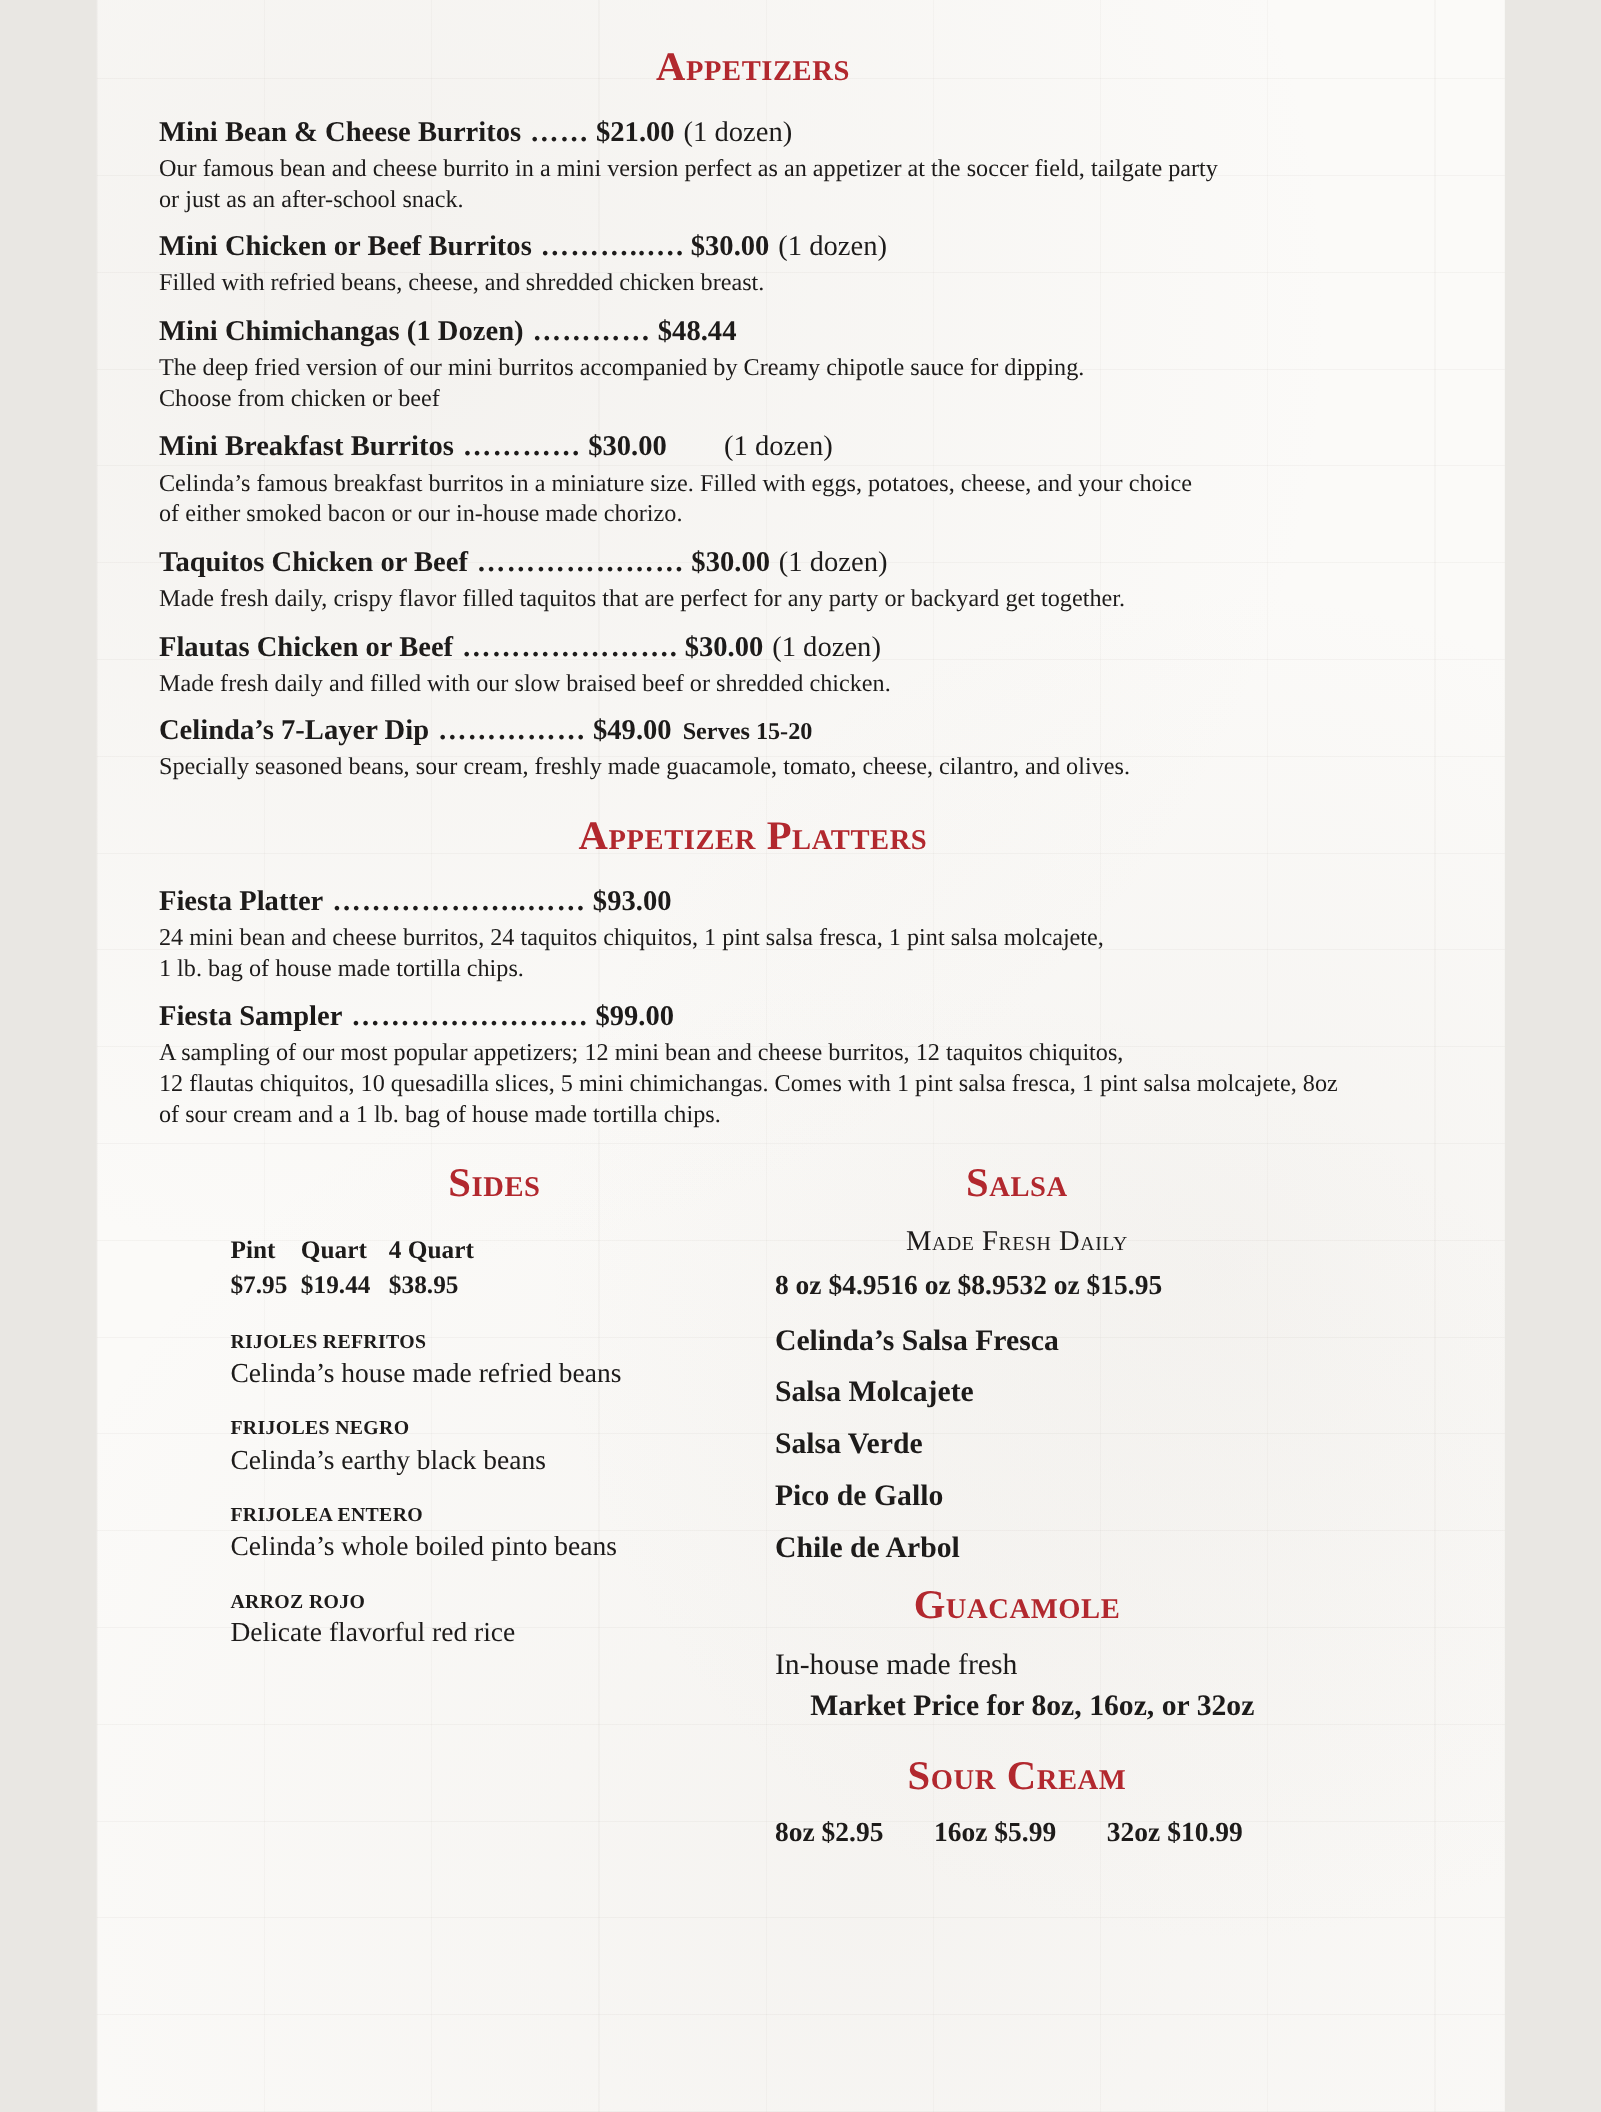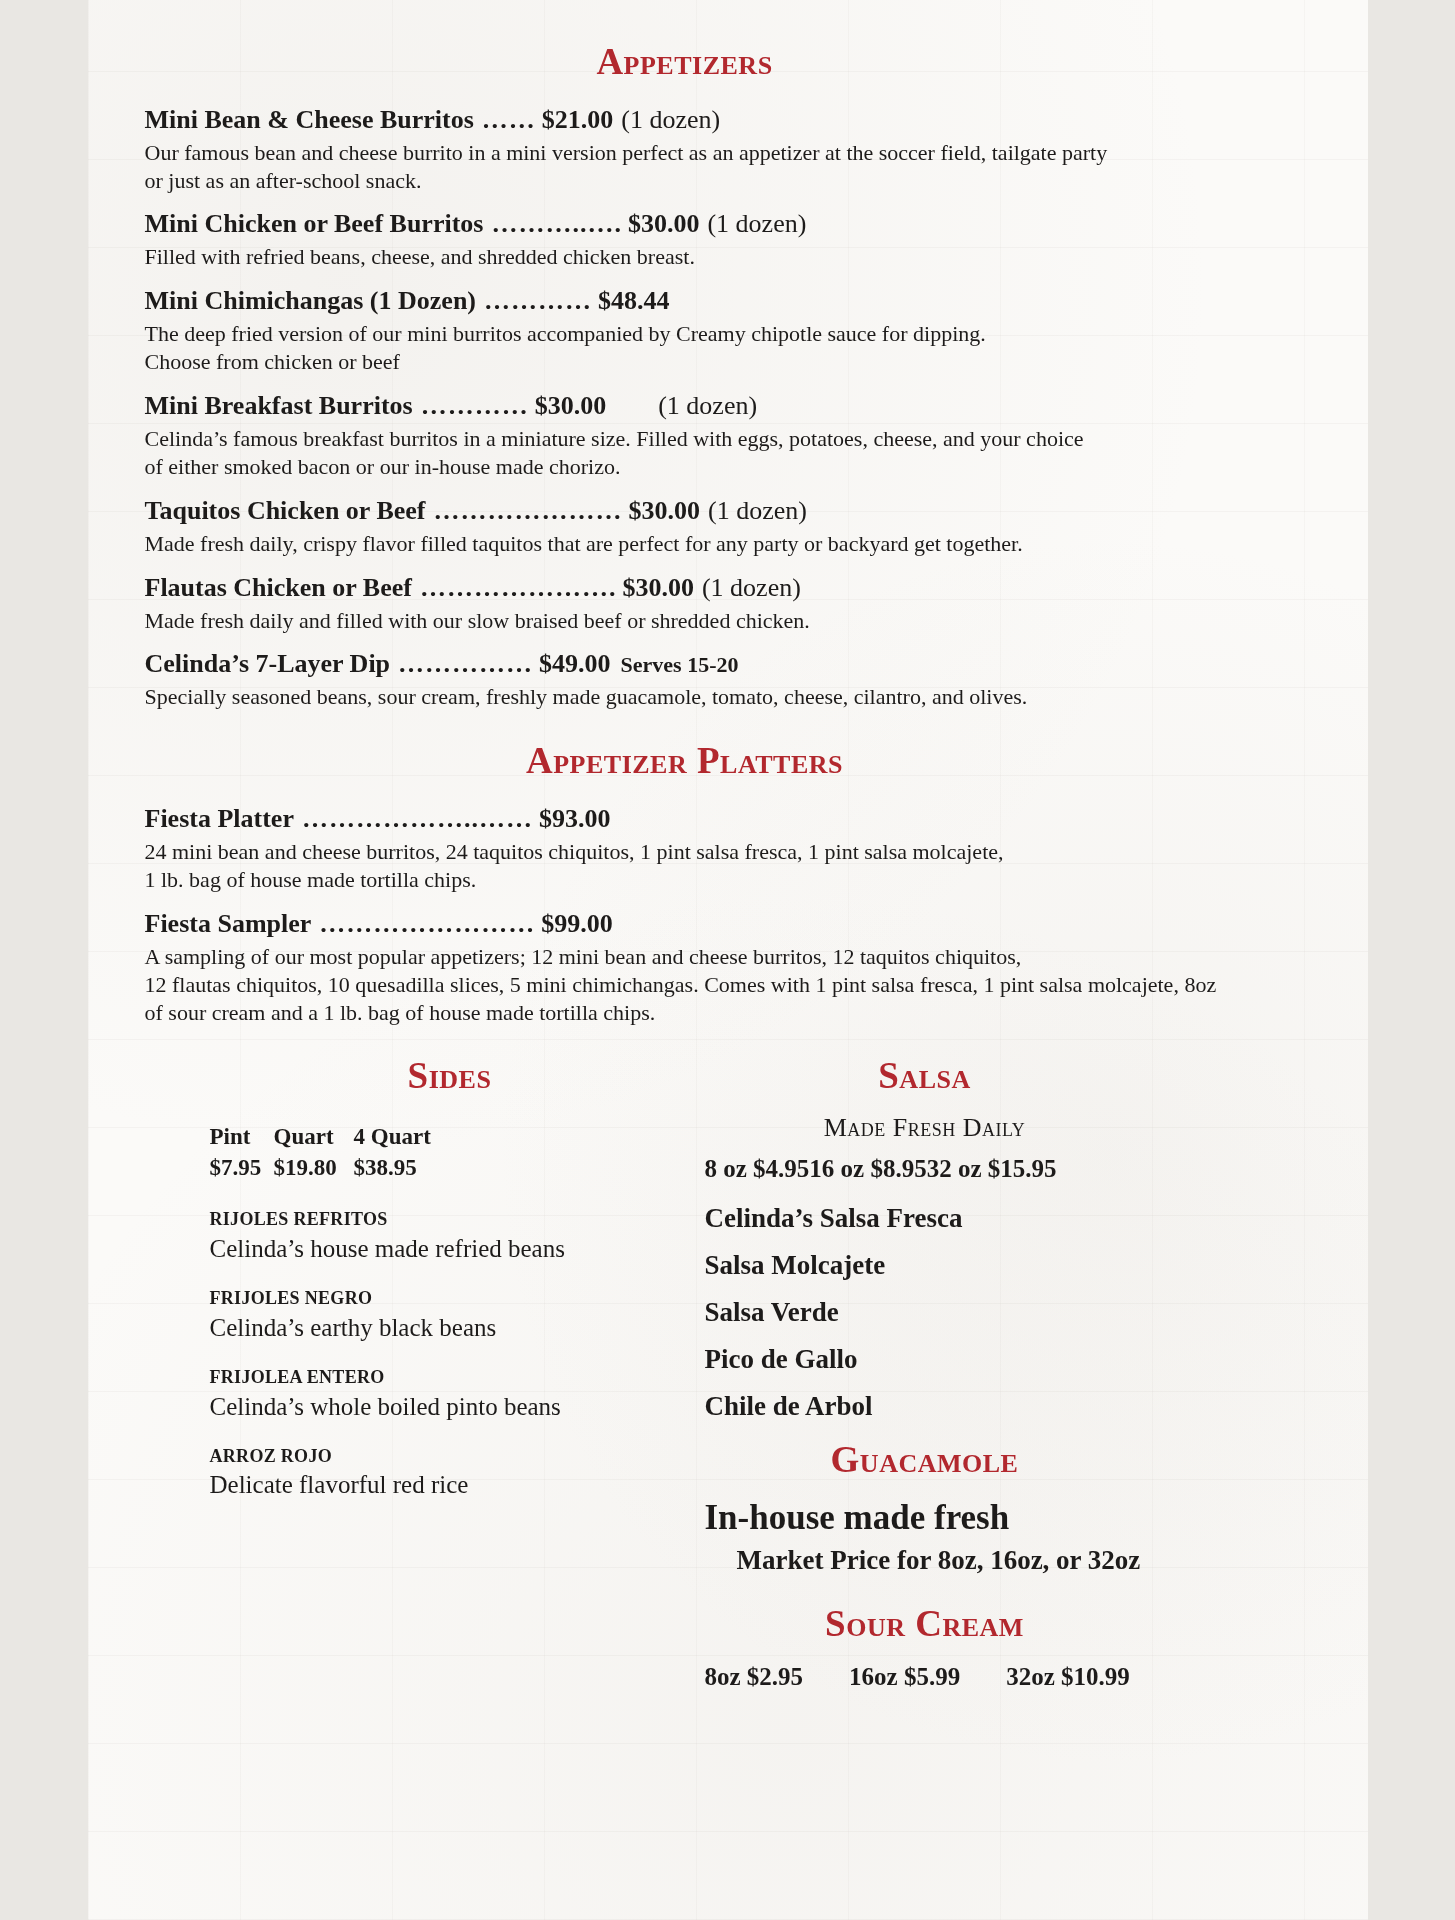--- a/index.html
+++ b/index.html
@@ -75,21 +75,21 @@
   }
   .sizes-row{
     display:flex;
     font-weight:700;
     font-size:25px;
     margin-bottom:20px;
     white-space:nowrap;
   }
   .variety{ font-weight:700; font-size:27px; line-height:1.15; margin-bottom:16px; }
   .guac-heading{ margin-top:18px; margin-bottom:16px; }
-  .guac-line{ font-size:35px; line-height:1.2;font-weight:bold; }
+  .guac-line{ font-size:27px; line-height:1.2; }
   .guac-market{ font-size:27px; font-weight:700; padding-left:32px; line-height:1.3; margin-top:4px; }
   .sc-heading{ margin-top:26px; margin-bottom:18px; }
   .sizes-row.sc{ gap:46px; }
 </style>
 </head>
 <body>
 
 <div class="page">
   <div class="content">
 
@@ -176,21 +176,21 @@
         <h2 class="heading">Sides</h2>
         <div class="col-left-body">
           <div class="size-table">
             <div class="size-row">
               <span>Pint</span>
               <span>Quart</span>
               <span>4 Quart</span>
             </div>
             <div class="size-row">
               <span>$7.95</span>
-              <span>$19.80</span>
+              <span>$19.44</span>
               <span>$38.95</span>
             </div>
           </div>
 
           <div class="side-item">
             <div class="side-item-name">RIJOLES REFRITOS</div>
             <div class="side-item-desc">Celinda’s house made refried beans</div>
           </div>
           <div class="side-item">
             <div class="side-item-name">FRIJOLES NEGRO</div>

